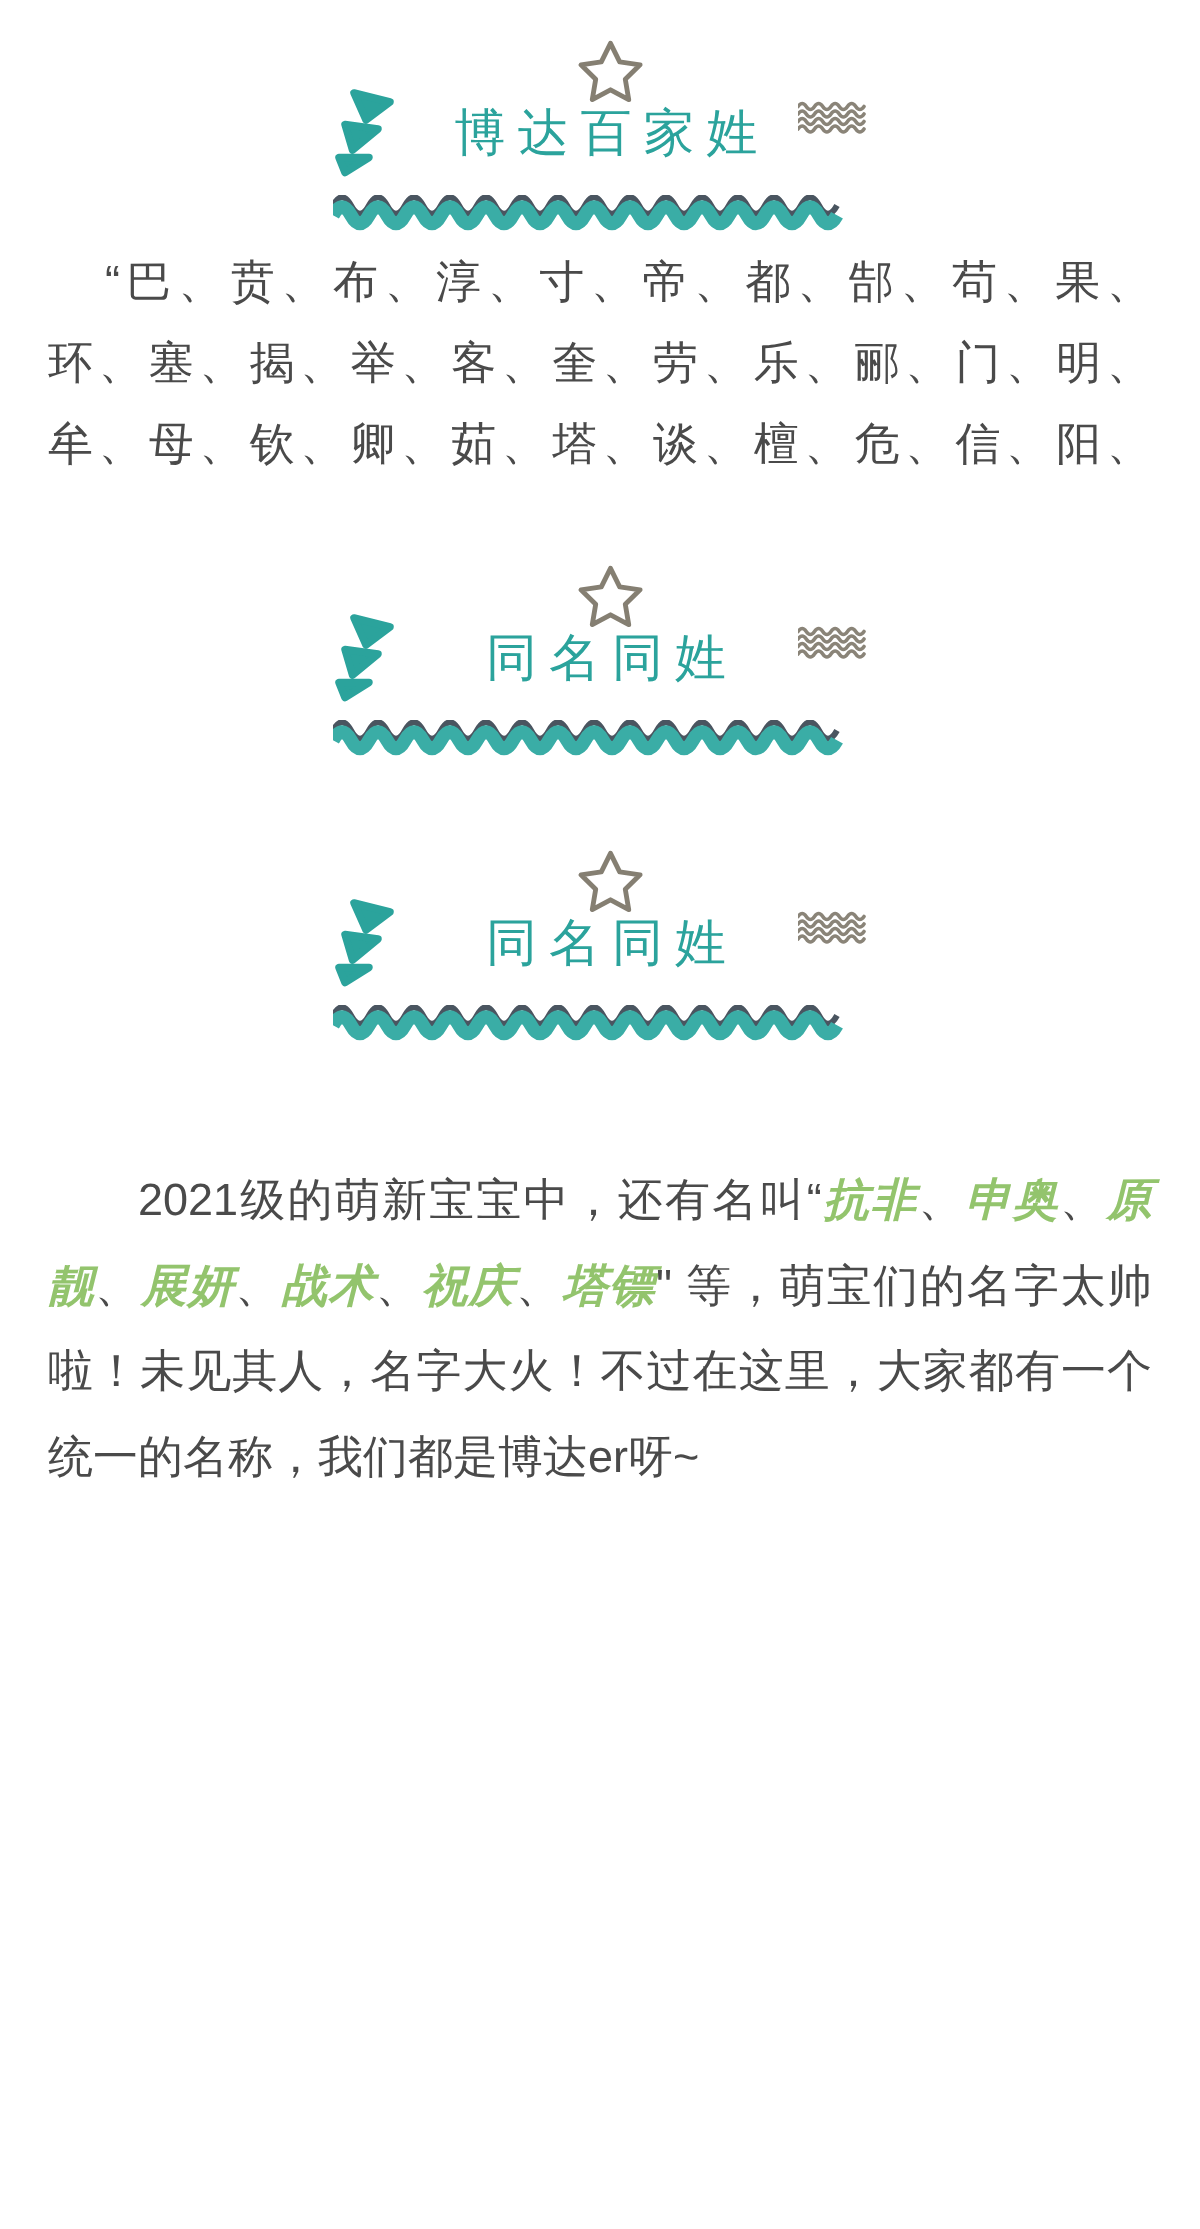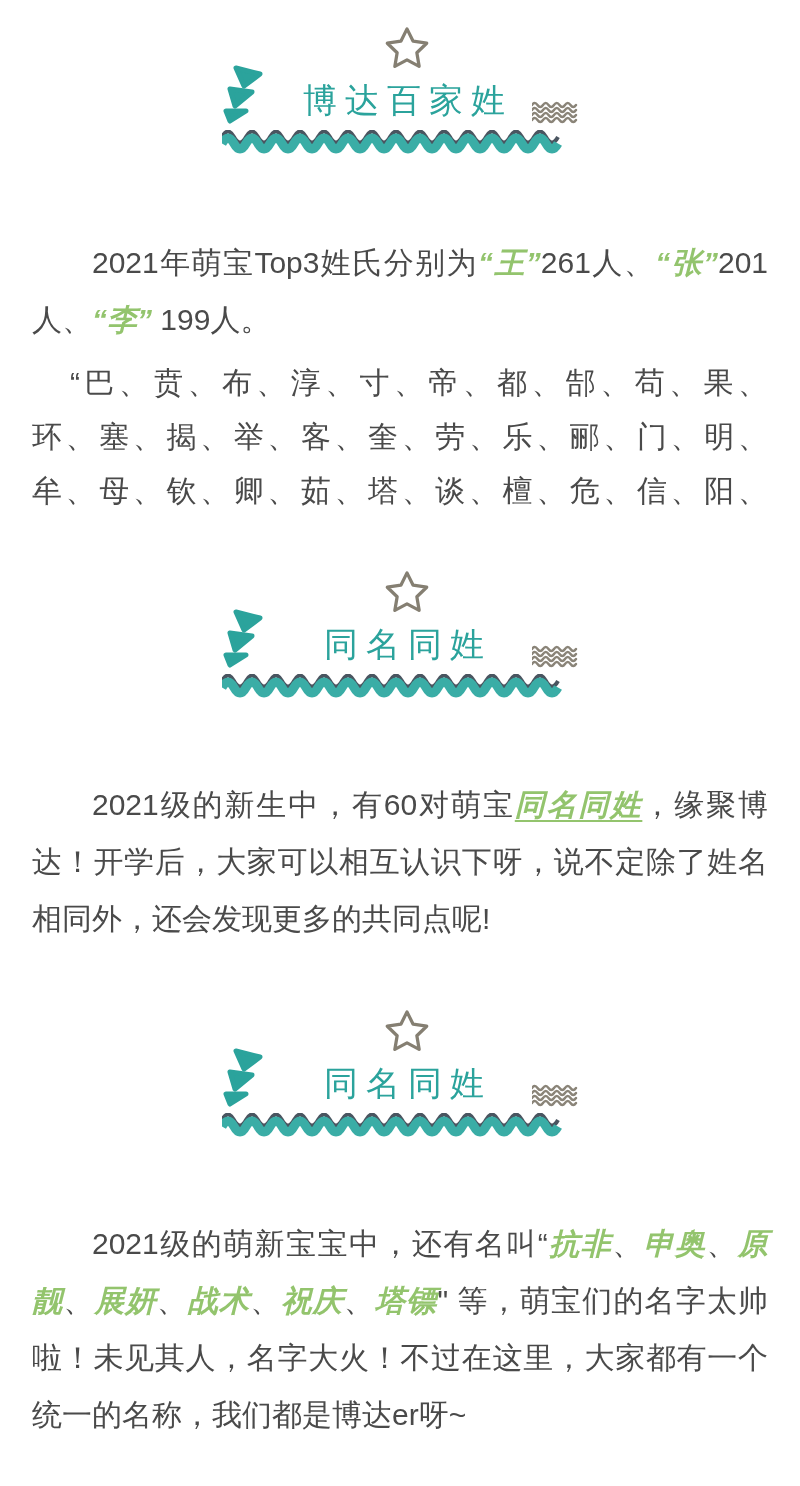--- a/index.html
+++ b/index.html
@@ -9,21 +9,21 @@
     color:#4a4a4a;
     -webkit-font-smoothing:antialiased;
   }
   .page{width:800px;padding-top:26px;box-sizing:border-box;}
 
   
   .section{width:356px;margin:0 auto;}
   .section.sec2{margin-top:52px;}
   .section.sec3{margin-top:62px;}
   .star-wrap{display:flex;justify-content:center;margin-left:14px;height:44px;}
-  .hdr-row{display:flex;align-items:flex-end;height:58px;margin-top:-4px;}
+  .hdr-row{display:flex;align-items:flex-start;height:58px;margin-top:-4px;}
   .fan{width:54px;height:62px;flex:0 0 54px;margin-top:-10px;}
   .hdr-title{
     flex:1;text-align:center;
     color:#2ba39c;font-size:34px;font-weight:500;
     letter-spacing:8px;text-indent:8px;
     white-space:nowrap;
   }
   .mini-waves{flex:0 0 46px;width:46px;height:24px;}
   .divider{display:block;margin-top:6px;}
 
@@ -76,21 +76,20 @@
             <path d="M0 20 q 2.75 -4 5.5 0 q 2.75 4 5.5 0 q 2.75 -4 5.5 0 q 2.75 4 5.5 0 q 2.75 -4 5.5 0 q 2.75 4 5.5 0 q 2.75 -4 5.5 0 q 2.75 4 5.5 0"></path>
           </g>
       </svg>
     </div>
     <svg class="divider" width="356" height="24" viewBox="0 0 356 24">
       <path class="wave-dark" fill="none" stroke="#4a5560" stroke-width="4" d="M0 7 q 6 -11 12 0 q 6 11 12 0 q 6 -11 12 0 q 6 11 12 0 q 6 -11 12 0 q 6 11 12 0 q 6 -11 12 0 q 6 11 12 0 q 6 -11 12 0 q 6 11 12 0 q 6 -11 12 0 q 6 11 12 0 q 6 -11 12 0 q 6 11 12 0 q 6 -11 12 0 q 6 11 12 0 q 6 -11 12 0 q 6 11 12 0 q 6 -11 12 0 q 6 11 12 0 q 6 -11 12 0 q 6 11 12 0 q 6 -11 12 0 q 6 11 12 0 q 6 -11 12 0 q 6 11 12 0 q 6 -11 12 0 q 6 11 12 0"></path>
       <path class="wave-teal" fill="none" stroke="#3aada6" stroke-width="9" d="M0 13.5 q 6 -11 12 0 q 6 11 12 0 q 6 -11 12 0 q 6 11 12 0 q 6 -11 12 0 q 6 11 12 0 q 6 -11 12 0 q 6 11 12 0 q 6 -11 12 0 q 6 11 12 0 q 6 -11 12 0 q 6 11 12 0 q 6 -11 12 0 q 6 11 12 0 q 6 -11 12 0 q 6 11 12 0 q 6 -11 12 0 q 6 11 12 0 q 6 -11 12 0 q 6 11 12 0 q 6 -11 12 0 q 6 11 12 0 q 6 -11 12 0 q 6 11 12 0 q 6 -11 12 0 q 6 11 12 0 q 6 -11 12 0 q 6 11 12 0"></path>
     </svg>
   </div>
 
-  <p class="para p1"><span>2021年萌宝Top3姓氏分别为</span><span class="seg-green">“王”</span><span>261人、</span><span class="seg-green">“张”</span><span>201人、</span><span class="seg-green">“李”</span><span> 199人。</span></p>
 
   <div class="surnames">
     <div class="sl justify indent">
         <span>“</span>
         <span>巴</span>
         <span>、</span>
         <span>贲</span>
         <span>、</span>
         <span>布</span>
         <span>、</span>
@@ -182,21 +181,20 @@
             <path d="M0 20 q 2.75 -4 5.5 0 q 2.75 4 5.5 0 q 2.75 -4 5.5 0 q 2.75 4 5.5 0 q 2.75 -4 5.5 0 q 2.75 4 5.5 0 q 2.75 -4 5.5 0 q 2.75 4 5.5 0"></path>
           </g>
       </svg>
     </div>
     <svg class="divider" width="356" height="24" viewBox="0 0 356 24">
       <path class="wave-dark" fill="none" stroke="#4a5560" stroke-width="4" d="M0 7 q 6 -11 12 0 q 6 11 12 0 q 6 -11 12 0 q 6 11 12 0 q 6 -11 12 0 q 6 11 12 0 q 6 -11 12 0 q 6 11 12 0 q 6 -11 12 0 q 6 11 12 0 q 6 -11 12 0 q 6 11 12 0 q 6 -11 12 0 q 6 11 12 0 q 6 -11 12 0 q 6 11 12 0 q 6 -11 12 0 q 6 11 12 0 q 6 -11 12 0 q 6 11 12 0 q 6 -11 12 0 q 6 11 12 0 q 6 -11 12 0 q 6 11 12 0 q 6 -11 12 0 q 6 11 12 0 q 6 -11 12 0 q 6 11 12 0"></path>
       <path class="wave-teal" fill="none" stroke="#3aada6" stroke-width="9" d="M0 13.5 q 6 -11 12 0 q 6 11 12 0 q 6 -11 12 0 q 6 11 12 0 q 6 -11 12 0 q 6 11 12 0 q 6 -11 12 0 q 6 11 12 0 q 6 -11 12 0 q 6 11 12 0 q 6 -11 12 0 q 6 11 12 0 q 6 -11 12 0 q 6 11 12 0 q 6 -11 12 0 q 6 11 12 0 q 6 -11 12 0 q 6 11 12 0 q 6 -11 12 0 q 6 11 12 0 q 6 -11 12 0 q 6 11 12 0 q 6 -11 12 0 q 6 11 12 0 q 6 -11 12 0 q 6 11 12 0 q 6 -11 12 0 q 6 11 12 0"></path>
     </svg>
   </div>
 
-  <p class="para p3"><span>2021级的新生中，有60对萌宝</span><span class="seg-greenu">同名同姓</span><span>，缘聚博达！开学后，大家可以相互认识下呀，说不定除了姓名相同外，还会发现更多的共同点呢!</span></p>
 
   <div class="section sec3">
     <div class="star-wrap">
       <svg width="46" height="44" viewBox="0 0 48 46">
         <path d="M24 3 L30.4 15.9 L44.6 18 L34.3 28 L36.7 42.2 L24 35.4 L11.3 42.2 L13.7 28 L3.4 18 L17.6 15.9 Z" fill="#ffffff" stroke="#857f72" stroke-width="3.4" stroke-linejoin="round"></path>
       </svg>
     </div>
     <div class="hdr-row">
       <svg class="fan" viewBox="0 0 54 62">
         <g fill="#2ba39c" stroke="#2ba39c" stroke-width="5" stroke-linejoin="round">

